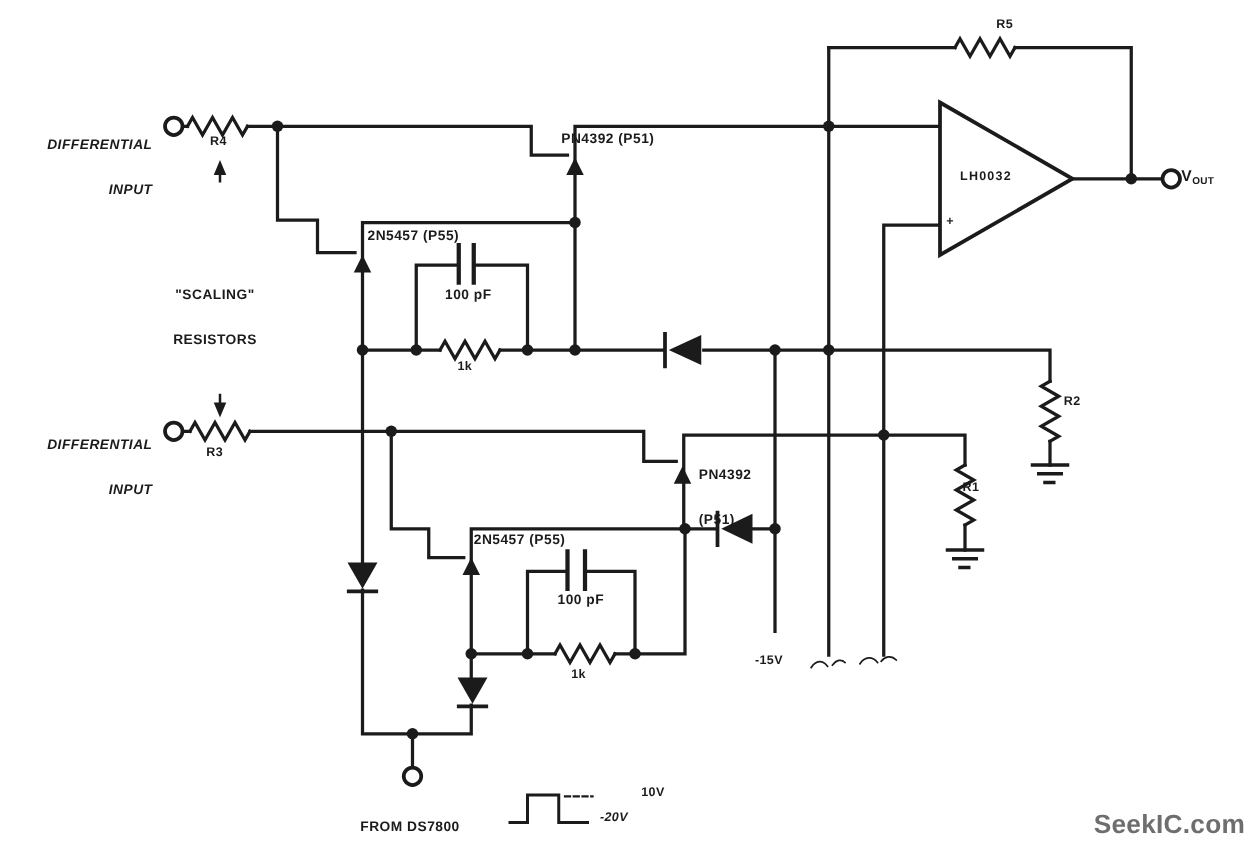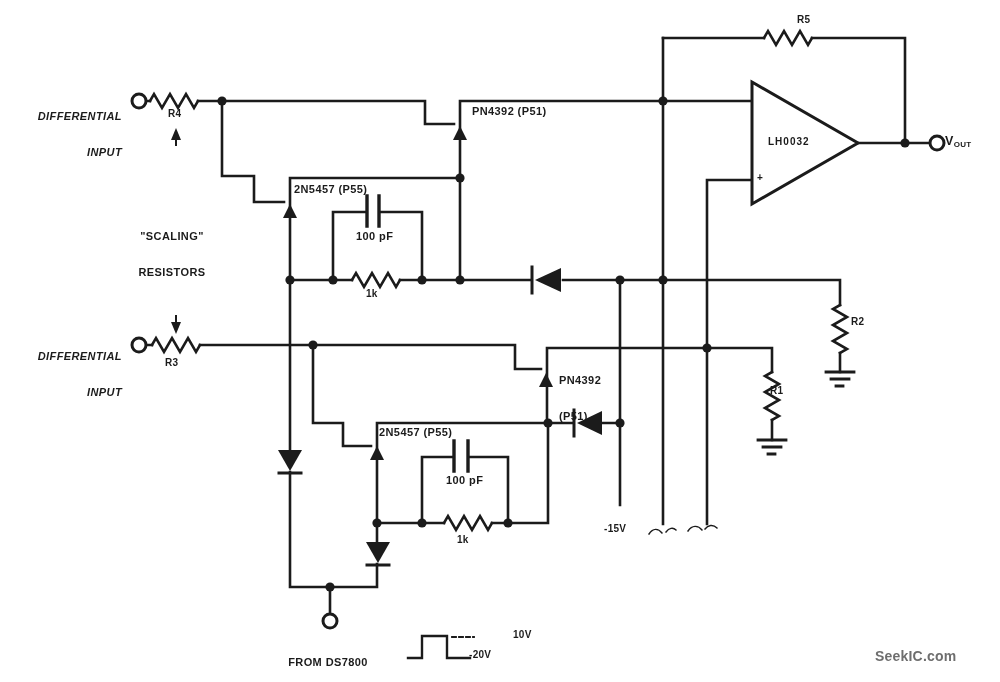--- a/index.html
+++ b/index.html
@@ -5,21 +5,21 @@
   html,body{margin:0;padding:0;background:#ffffff;}
   .stage{position:relative;width:1000px;height:682px;background:#ffffff;overflow:hidden;
          font-family:"Liberation Sans",sans-serif;}
   .stage svg{position:absolute;left:0;top:0;}
   .lbl{position:absolute;font-weight:bold;color:#1b1b1b;font-size:11px;line-height:12px;
        letter-spacing:.4px;white-space:pre;}
   .lbl.small{font-size:10px;letter-spacing:.3px;}
   .lbl.center{text-align:center;}
   .lbl.right{text-align:right;font-style:italic;}
   .lbl .sub{font-size:8px;vertical-align:-2px;letter-spacing:.2px;}
-  .watermark{position:absolute;font-weight:bold;font-size:14px;color:#6e6e6e;letter-spacing:.2px;}
+  .watermark{position:absolute;font-weight:bold;font-size:21px;color:#6e6e6e;letter-spacing:.2px;}
 </style>
 </head>
 <body>
 
 <div class="stage">
 
   <svg width="1000" height="682" viewBox="0 0 1000 682">
     <g stroke="#1b1b1b" stroke-width="2.6" fill="none" stroke-linecap="square">
 
       <path d="M146 101 H150 M198 101 H425 V124 H454 M222 101 V176 H254 V202 H284
@@ -116,21 +116,21 @@
   <div class="lbl small" style="left:165px;top:357px;">R3</div>
 
   <div class="lbl center" style="left:128px;top:206px;width:88px;">
     <div>"SCALING"</div>
     <div>RESISTORS</div>
   </div>
 
   <div class="lbl" style="left:294px;top:183px;">2N5457 (P55)</div>
   <div class="lbl" style="left:356px;top:230px;">100 pF</div>
   <div class="lbl small" style="left:366px;top:288px;">1k</div>
-  <div class="lbl" style="left:472px;top:105px;">PN4392 (P51)</div>
+  <div class="lbl" style="left:449px;top:105px;">PN4392 (P51)</div>
 
   <div class="lbl small" style="left:776px;top:14px;margin-left:21px;">R5</div>
   <div class="lbl small" style="left:768px;top:136px;letter-spacing:1px;">LH0032</div>
   <div class="lbl small" style="left:757px;top:172px;">+</div>
 
   <div class="lbl" style="left:945px;top:135px;font-size:12.5px;"><span>V</span><span class="sub">OUT</span></div>
 
   <div class="lbl small" style="left:851px;top:316px;">R2</div>
   <div class="lbl small" style="left:770px;top:385px;">R1</div>
 
@@ -145,16 +145,16 @@
 
   <div class="lbl small" style="left:604px;top:523px;">-15V</div>
 
 
   <div class="lbl center" style="left:252px;top:632px;width:152px;">
     <div>FROM DS7800</div>
     
   </div>
 
   <div class="lbl small" style="left:477px;top:629px;margin-left:36px;">10V</div>
-  <div class="lbl small" style="left:469px;top:649px;">-20V</div>
+  <div class="lbl small" style="left:480px;top:649px;font-style:italic;">-20V</div>
 
   <div class="watermark" style="left:875px;top:648px;">SeekIC.com</div>
 </div>
 
 </body></html>

